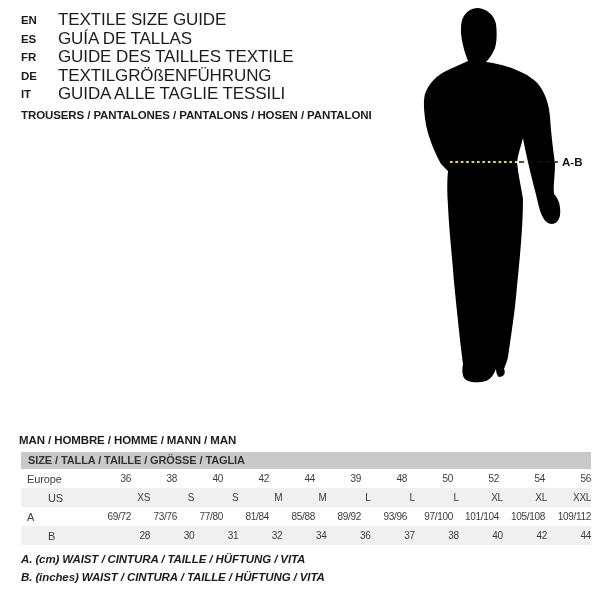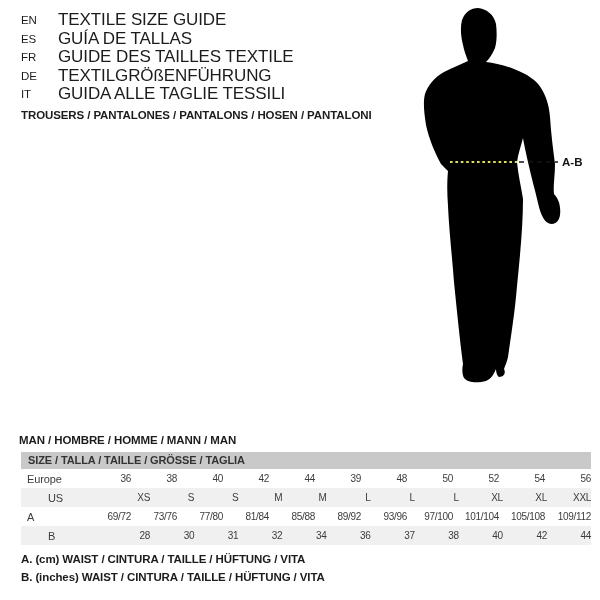--- a/index.html
+++ b/index.html
@@ -10,21 +10,21 @@
     width: 600px;
     height: 600px;
     background: #ffffff;
     overflow: hidden;
   }
 
   
   .lang-block { position: absolute; left: 21px; top: 11px; }
   .lang-row { display: flex; line-height: 18.6px; }
   .lang-code {
-    width: 37px; font-size: 11.5px; font-weight: 400;
+    width: 37px; font-size: 11.5px; font-weight: 700;
     color: #1c1c1c; letter-spacing: -0.1px;
   }
   .lang-label {
     font-size: 17px; font-weight: 400; color: #1c1c1c;
     letter-spacing: -0.1px; white-space: nowrap;
   }
 
   .category-title {
     position: absolute; left: 21px; top: 109px;
     font-size: 11.5px; font-weight: 700; color: #1c1c1c;
@@ -56,21 +56,21 @@
   }
   .t-cell {
     flex: 1; text-align: right; font-size: 10px; color: #3c3c3c;
     letter-spacing: -0.3px; white-space: nowrap;
   }
 
   
   .notes { position: absolute; left: 21px; top: 551px; }
   .note-line {
     font-size: 11.5px; font-weight: 700; color: #1c1c1c;
-    line-height: 17.6px; letter-spacing: -0.1px; white-space: nowrap;
+    line-height: 17.6px; letter-spacing: -0.1px; white-space: nowrap; font-style: italic;
   }
 </style>
 </head>
 <body>
 
 <div class="canvas">
 
   <div class="lang-block">
     <div class="lang-row">
       <span class="lang-code">EN</span>

